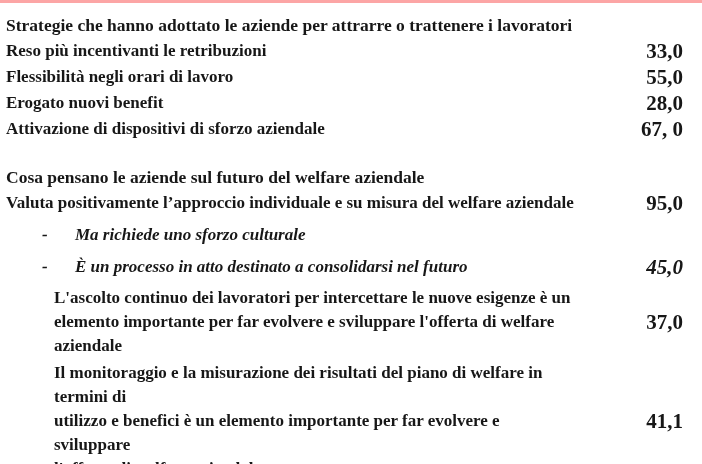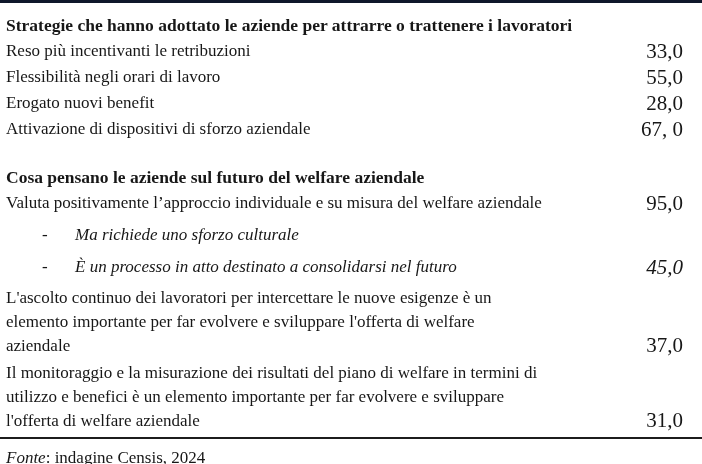--- a/index.html
+++ b/index.html
@@ -4,35 +4,36 @@
 <style>
   html, body { margin: 0; padding: 0; background: #ffffff; }
   .doc {
     position: relative;
     width: 702px;
     height: 464px;
     box-sizing: border-box;
     background: #ffffff;
     color: #171717;
     font-family: "Liberation Serif", serif;
-    border-top: 3px solid #0f172a;
+    border-top: 3px solid #fca5a5;
     padding-top: 9px;
     overflow: hidden;
   }
   .section-header {
     font-weight: bold;
     font-size: 17.5px;
     line-height: 26px;
     padding: 0 19px 0 6px;
   }
   .section2 { margin-top: 22px; }
   .row {
     display: flex;
-    align-items: flex-end;
+    align-items: center;
     padding: 0 19px 0 6px;
+    font-weight: bold;
   }
   .row .label {
     flex: 1;
     font-size: 17px;
     line-height: 26px;
     white-space: pre-line;
   }
   .row .value {
     width: 64px;
     text-align: right;
@@ -43,21 +44,21 @@
   .row.sub { margin-top: 6px; }
   .row.sub .dash {
     width: 33px;
     margin-left: 36px;
     font-style: italic;
     font-size: 17px;
     line-height: 26px;
   }
   .row.sub .label, .row.sub .value { font-style: italic; }
   .row.para { margin-top: 6px; }
-  .row.para .label { line-height: 24px; }
+  .row.para .label { line-height: 24px; margin-left: 48px; }
   .row.para2 { margin-top: 3px; gap: 45px; }
   .footer-rule {
     border-top: 2px solid #1c1c1c;
     margin-top: 4px;
   }
   .footer {
     padding: 7px 19px 0 6px;
     font-size: 17px;
     line-height: 24px;
   }
@@ -106,21 +107,21 @@
     <div class="row para">
       <div class="label">L'ascolto continuo dei lavoratori per intercettare le nuove esigenze è un
 elemento importante per far evolvere e sviluppare l'offerta di welfare
 aziendale</div>
       <div class="value">37,0</div>
     </div>
     <div class="row para para2">
       <div class="label">Il monitoraggio e la misurazione dei risultati del piano di welfare in termini di
 utilizzo e benefici è un elemento importante per far evolvere e sviluppare
 l'offerta di welfare aziendale</div>
-      <div class="value">31,0</div>
+      <div class="value">41,1</div>
     </div>
   </div>
 
   <div class="footer-rule"></div>
   <div class="footer">
     <span class="fonte">Fonte</span><span>: indagine Censis, 2024</span>
   </div>
 
 </div>
 

